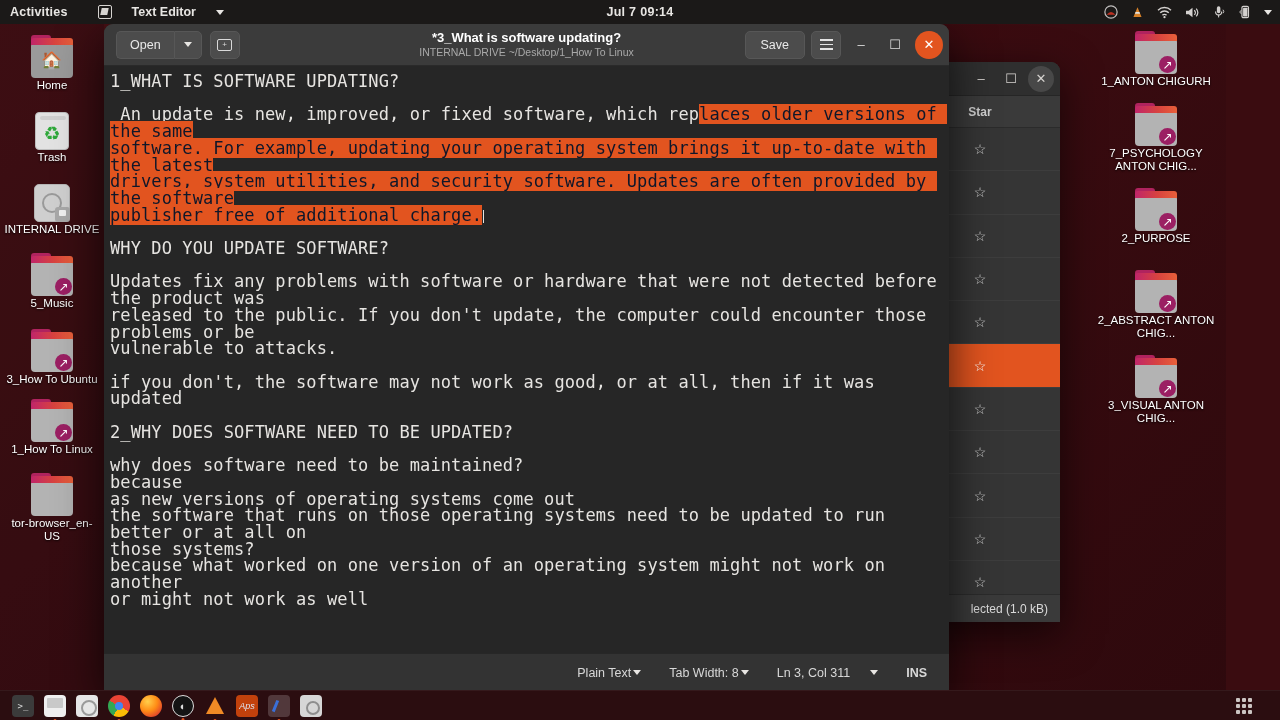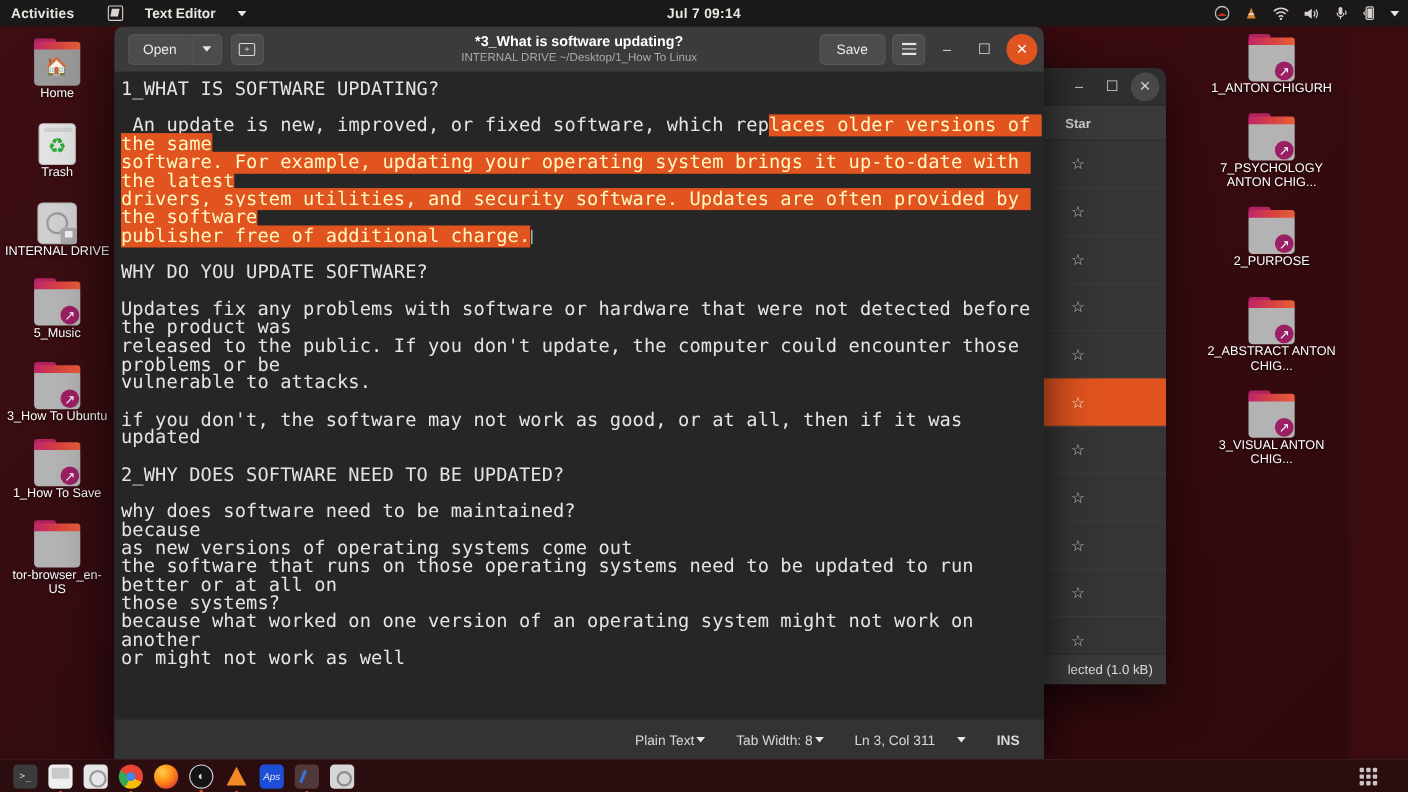--- a/index.html
+++ b/index.html
@@ -230,21 +230,21 @@
     overflow: hidden;
   }
   #doc {
     font-family: "DejaVu Sans Mono", "Liberation Mono", monospace;
     font-size: 17px; line-height: 16.7px;
     color: #e6e4e1;
     white-space: pre-wrap;
     word-wrap: break-word;
     letter-spacing: .1px;
   }
-  #doc .sel { background: #e2541f; color: #fef9c3; }
+  #doc .sel { background: #e2541f; color: #0f172a; }
   #doc .caret {
     display: inline-block; width: 1px; height: 13px;
     background: #e6e4e1; vertical-align: -2px; margin-left: 1px;
   }
   #ed-status {
     position: absolute; left: 0; right: 0; bottom: 0; height: 38px;
     background: #333333; border-top: 1px solid #272727;
     display: flex; align-items: center; justify-content: flex-end;
     gap: 0; color: #d8d8d8; font-size: 12.5px;
     padding-right: 8px;
@@ -273,21 +273,21 @@
   .tb-files { background: #efefef; }
   .tb-files::after { content:""; position:absolute; left:3px; top:3px; width:16px; height:10px; background:#c9c9c9; border-radius:1px;}
   .tb-disk { background: #e6e6e6; }
   .tb-disk::after { content:""; position:absolute; left:5px; top:5px; width:12px; height:12px; border:2px solid #9a9a9a; border-radius:50%; }
   .tb-chrome { background: conic-gradient(#ea4335 0 33%, #fbbc05 33% 58%, #34a853 58% 83%, #ea4335 83% 100%); border-radius:50%; }
   .tb-chrome::after { content:""; position:absolute; left:7px; top:7px; width:8px; height:8px; background:#4285f4; border-radius:50%; }
   .tb-ff { background: radial-gradient(circle at 35% 30%, #ffcf4b 0%, #ff8c16 45%, #e0422c 80%); border-radius:50%; }
   .tb-tor { background: #141414; border-radius:50%; border:1.5px solid #ddd; color:#ddd; font-size:11px; }
   .tb-vlc { background: transparent; }
   .tb-vlc .cone { width:0;height:0;border-left:9px solid transparent;border-right:9px solid transparent;border-bottom:17px solid #f08a25; }
-  .tb-gimp { background: #1d4ed8; color:#dfe6f2; font-size:9px; font-style: italic; }
+  .tb-gimp { background: #c2410c; color:#dfe6f2; font-size:9px; font-style: italic; }
   .tb-edit { background: #f3f3f3; }
   .tb-edit::after { content:""; position:absolute; left:6px; top:5px; width:3px; height:12px; background:#3a6fd8; transform: rotate(22deg); }
   .tb-other { background: #d6d6d6; }
   .tb-other::after { content:""; position:absolute; left:6px; top:6px; width:10px; height:10px; border:2px solid #8e8e8e; border-radius:50%; }
   .tb-grid {
     position: absolute; right: 28px;
     display: grid; grid-template-columns: repeat(3, 4px); grid-template-rows: repeat(3, 4px);
     gap: 2px; cursor: pointer;
   }
   .tb-grid i { display: block; width: 4px; height: 4px; background: #cbc4c2; border-radius: 1px; }
@@ -387,21 +387,21 @@
       </div>
       <span class="lbl">3_How To Ubuntu</span>
     </div>
 
     <div class="dock-item" style="margin-top:10px">
       <div class="icon-wrap">
         <div class="folder">
             <span class="shortcut">↗</span>
           </div>
       </div>
-      <span class="lbl">1_How To Save</span>
+      <span class="lbl">1_How To Linux</span>
     </div>
 
     <div class="dock-item" style="margin-top:14px">
       <div class="icon-wrap">
         <div class="folder"></div>
       </div>
       <span class="lbl">tor-browser_en-US</span>
     </div>
   </div>
 

